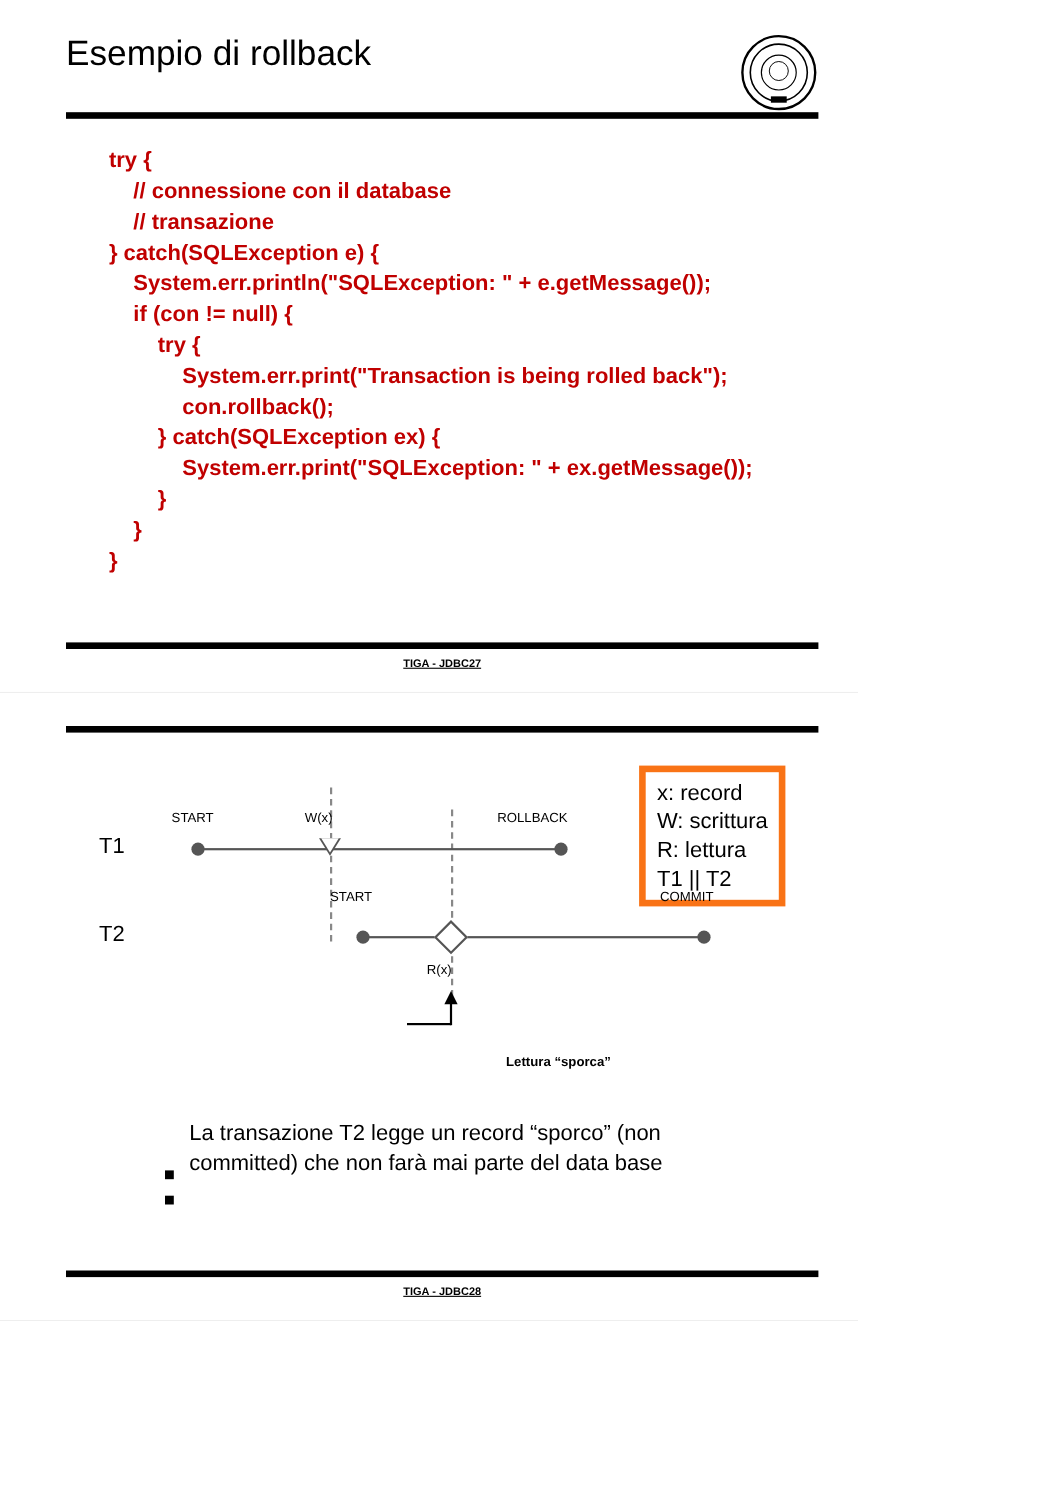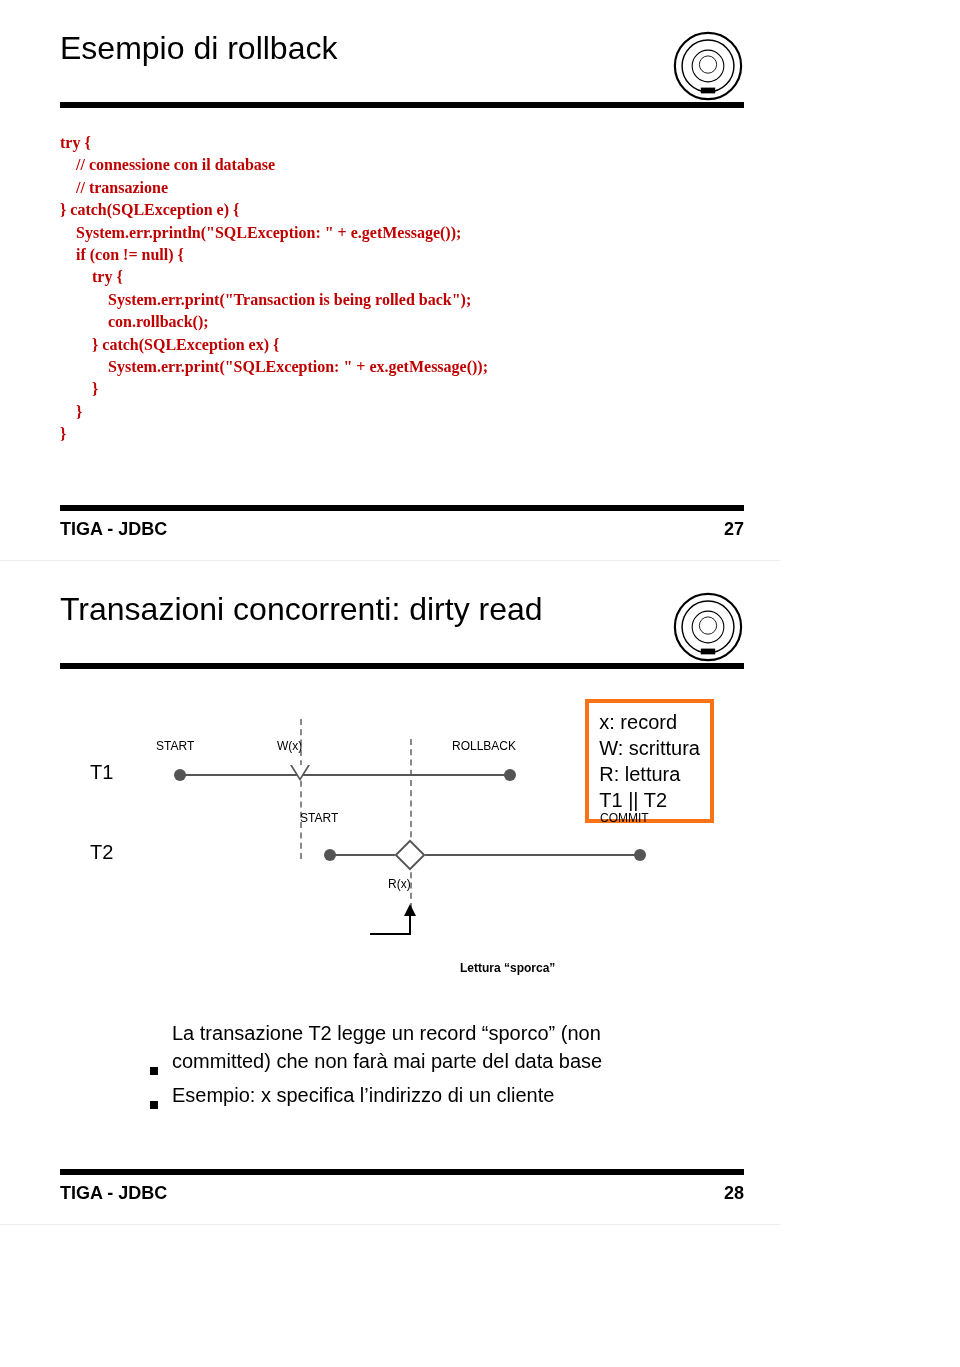--- a/index.html
+++ b/index.html
@@ -29,50 +29,52 @@
   .title-underline {
     height: 6px;
     background: #000;
     margin-bottom: 24px;
   }
   .logo {
     width: 72px;
     height: 72px;
   }
   .code-block {
-    font-family: Liberation Serif, serif;
-    font-size: 16px;
+    font-family: Liberation Sans, sans-serif;
+    font-size: 20px;
     font-weight: bold;
     color: #c00000;
     white-space: pre;
     line-height: 1.4;
     margin-bottom: 60px;
+    margin-left: 39px;
   }
   .footer-line {
     height: 6px;
     background: #000;
     margin-bottom: 8px;
   }
   .footer-row {
     display: flex;
-    justify-content: space-between;
-    font-size: 18px;
+    justify-content: center;
+    font-size: 10px;
     font-weight: bold;
+    text-decoration: underline;
   }
   
   .diagram {
     position: relative;
     height: 260px;
     margin: 30px 0 60px 0;
   }
   .legend-box {
     position: absolute;
     right: 30px;
     top: 0;
-    border: 4px solid #f97316;
+    border: 6px solid #f97316;
     padding: 6px 10px;
     font-size: 20px;
     line-height: 1.3;
   }
   .tlabel { position:absolute; font-size:20px; }
   .dlabel { position:absolute; font-size:12px; }
   .hline {
     position: absolute;
     height: 2px;
     background: #555;
@@ -176,34 +178,20 @@
 }</div>
 
   <div class="footer-line"></div>
   <div class="footer-row">
     <span>TIGA - JDBC</span>
     <span>27</span>
   </div>
 </div>
 
 <div class="slide">
-  <div class="title-row">
-    <div>
-      <h1 class="title">Transazioni concorrenti: dirty read</h1>
-    </div>
-    <div class="logo">
-      <svg viewBox="0 0 100 100">
-        <circle cx="50" cy="50" r="46" fill="none" stroke="#000" stroke-width="3"></circle>
-        <circle cx="50" cy="50" r="36" fill="none" stroke="#000" stroke-width="2"></circle>
-        <circle cx="50" cy="50" r="22" fill="none" stroke="#000" stroke-width="1.5"></circle>
-        <circle cx="50" cy="48" r="12" fill="none" stroke="#000" stroke-width="1.2"></circle>
-        <rect x="40" y="80" width="20" height="8" fill="#000"></rect>
-      </svg>
-    </div>
-  </div>
   <div class="title-underline"></div>
 
   <div class="diagram">
 
     <div class="legend-box">
       <div>x: record</div>
       <div>W: scrittura</div>
       <div>R: lettura</div>
       <div>T1 || T2</div>
     </div>
@@ -237,21 +225,20 @@
     <span class="dlabel" style="left:400px; top:222px; font-weight:bold;margin-top:40px;">Lettura “sporca”</span>
   </div>
 
   <div class="bullets">
     <div class="bullet">
       <span class="bullet-square"></span>
       <span>La transazione T2 legge un record “sporco” (non committed) che non farà mai parte del data base</span>
     </div>
     <div class="bullet">
       <span class="bullet-square"></span>
-      <span>Esempio: x specifica l’indirizzo di un cliente</span>
     </div>
   </div>
 
   <div class="footer-line"></div>
   <div class="footer-row">
     <span>TIGA - JDBC</span>
     <span>28</span>
   </div>
 </div>
 

